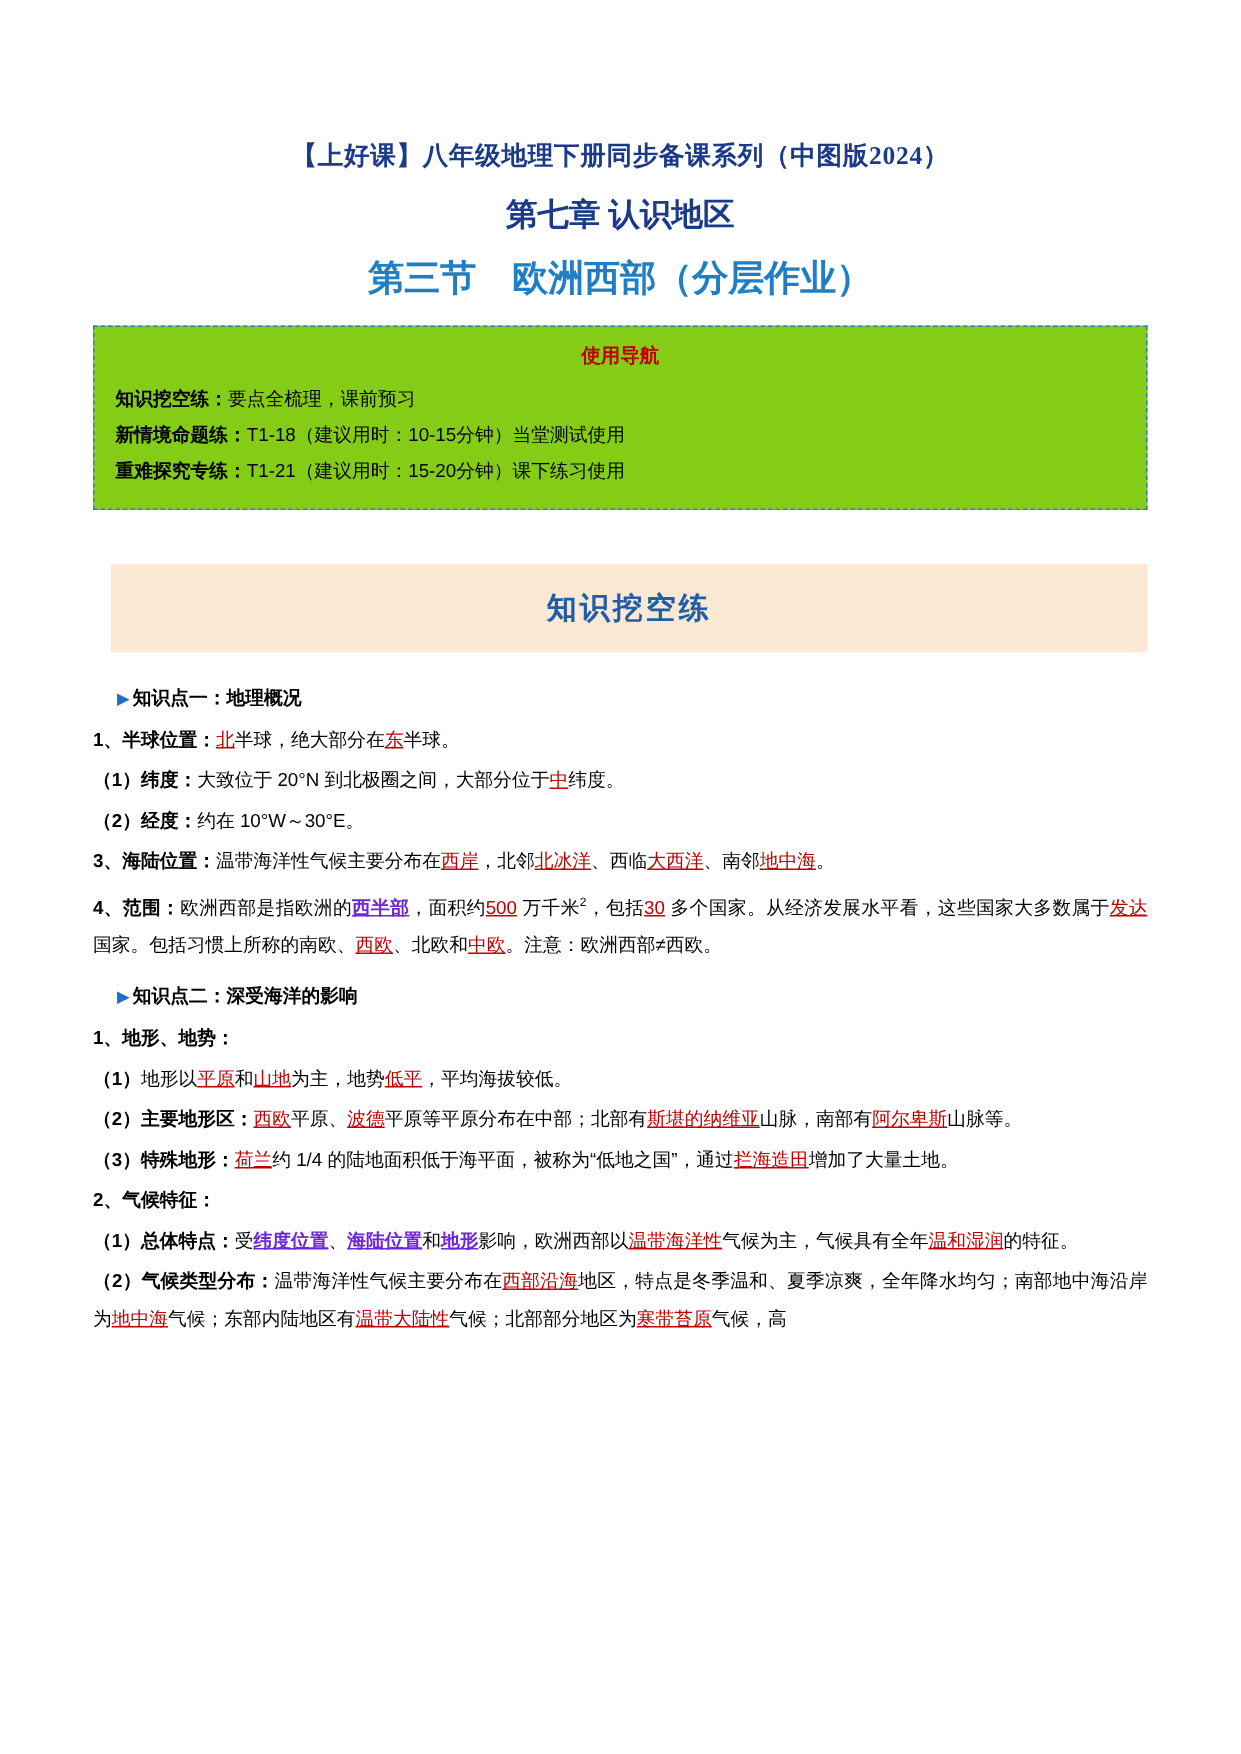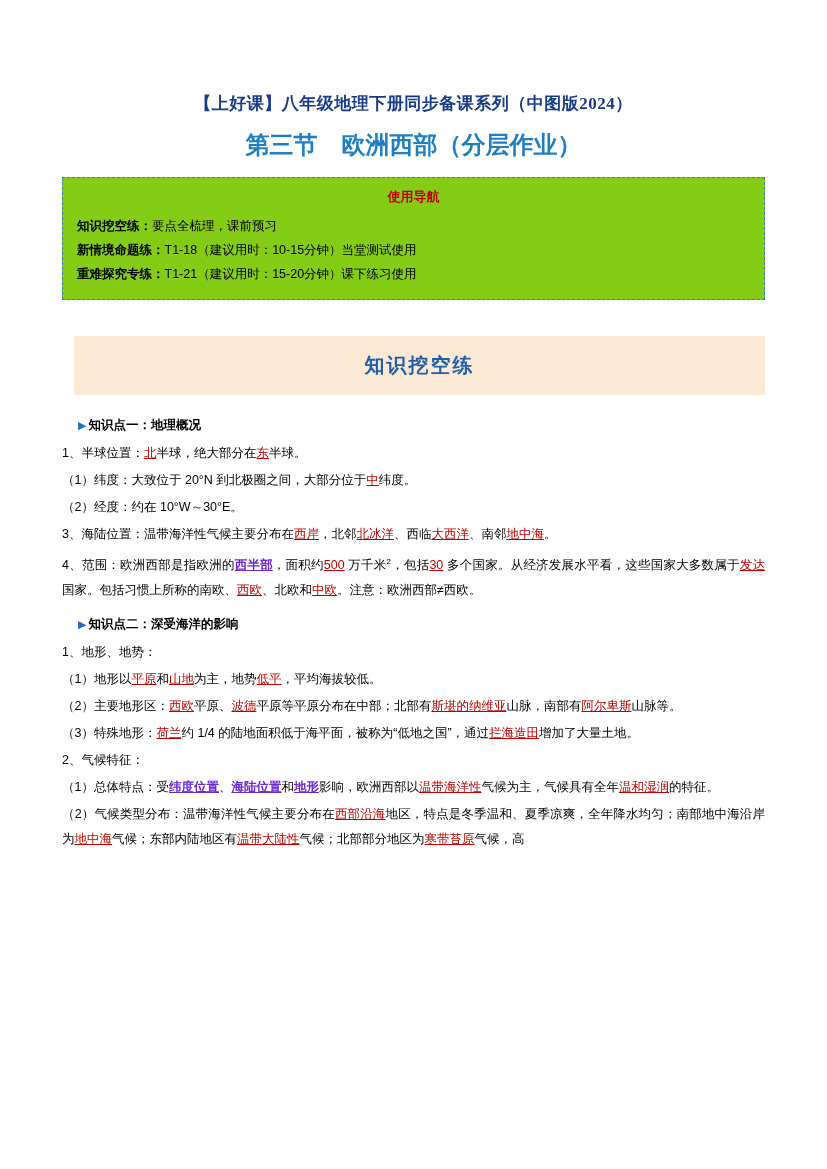--- a/index.html
+++ b/index.html
@@ -81,31 +81,32 @@
     color:#000;
   }
   .kp .tri{color:#1f6fc4;font-size:11px;margin-right:2px;}
   p.line{
     font-size:12.5px;
     line-height:25px;
     margin:2px 0;
     color:#000;
     text-align:justify;
   }
-  b{font-weight:normal;}
+  b{font-weight:bold;}
   .u-red{color:#c00000;text-decoration:underline;}
   .u-blue{color:#6d28d9;text-decoration:underline;font-weight:bold;}
   sup{font-size:8px;}
 </style>
 </head>
 <body>
 
 <div class="page">
 
   <div class="doc-title">【上好课】八年级地理下册同步备课系列（中图版2024）</div>
+  <div class="chapter-title">第七章 认识地区</div>
   <div class="section-title">第三节　欧洲西部（分层作业）</div>
 
   <div class="nav-box">
     <div class="nav-head">使用导航</div>
     <div class="nav-line">
       <b>知识挖空练：</b><span>要点全梳理，课前预习</span>
     </div>
     <div class="nav-line">
       <b>新情境命题练：</b><span>T1-18（建议用时：10-15分钟）当堂测试使用</span>
     </div>

